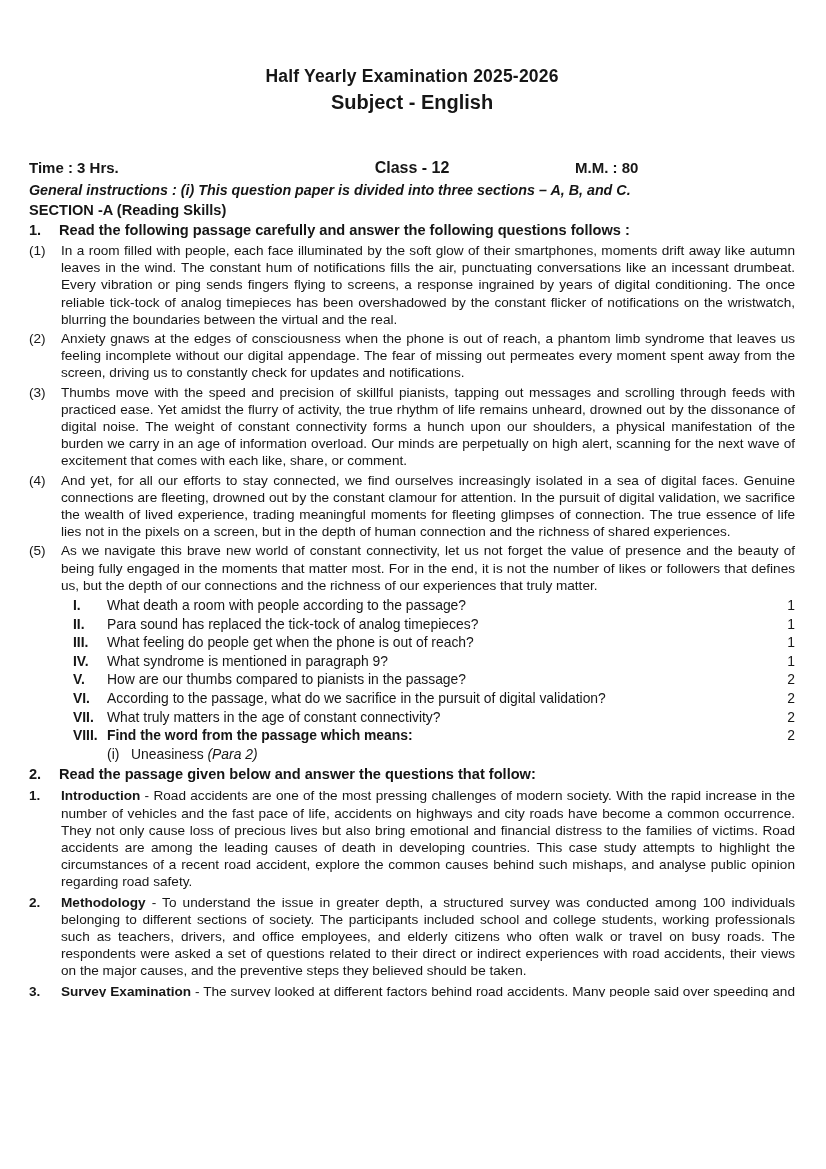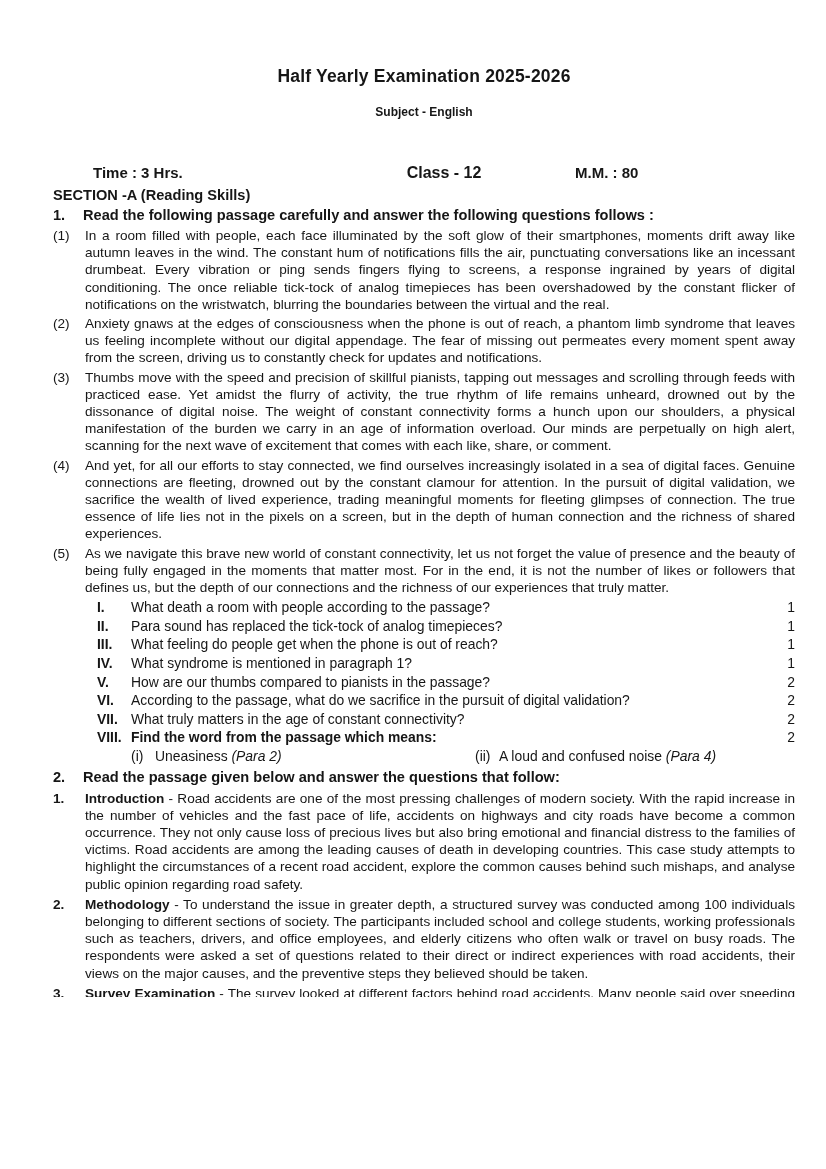--- a/index.html
+++ b/index.html
@@ -5,29 +5,29 @@
   * { margin: 0; padding: 0; box-sizing: border-box; }
   html, body { background: #ffffff; }
   body {
     width: 826px; height: 1169px;
     font-family: "Liberation Sans", "DejaVu Sans", sans-serif;
     color: #161616;
   }
   .page {
     position: relative;
     width: 826px; height: 997px;
-    padding: 66px 31px 0 53px;
+    padding: 66px 31px 0 29px;
     overflow: hidden;
     background: #ffffff;
   }
   .center { text-align: center; }
   .title { font-size: 17.5px; font-weight: bold; letter-spacing: .2px; }
-  .subtitle { font-size: 12px; font-weight: bold; margin-top: 18px; }
+  .subtitle { font-size: 20px; font-weight: bold; margin-top: 4px; }
   .meta-row { display: flex; align-items: baseline; margin-top: 5px; }
-  .meta-left  { width: 220px; font-weight: bold; font-size: 15px; margin-left: 40px; }
+  .meta-left  { width: 220px; font-weight: bold; font-size: 15px; }
   .meta-center{ flex: 1; text-align: center; font-weight: bold; font-size: 16px; margin-top: 40px; }
   .meta-right { width: 220px; text-align: left; font-weight: bold; font-size: 15px; }
   .instructions { font-weight: bold; font-style: italic; font-size: 14.3px; line-height: 18px; margin-top: 4px; }
   .section-heading { text-align: left; font-weight: bold; font-size: 14.6px; margin-top: 2px; line-height: 18px; }
   .q-heading { display: flex; font-weight: bold; font-size: 14.6px; line-height: 19px; margin-top: 2px; }
   .q-heading .qh-num { width: 30px; flex: 0 0 30px; }
   .q-heading .qh-text { flex: 1; }
   .passage-para {
     position: relative; padding-left: 32px;
     font-size: 13.6px; line-height: 17.2px;
@@ -66,20 +66,21 @@
   <div class="title center">Half Yearly Examination 2025-2026</div>
   <div class="subtitle center">Subject - English</div>
 
   <div class="meta-row">
     <span class="meta-left">Time : 3 Hrs.</span>
     <span class="meta-center">Class - 12</span>
     <span class="meta-right">M.M. : 80</span>
   </div>
 
   <div class="instructions">
+    <div>General instructions : (i) This question paper is divided into three sections – A, B, and C.</div>
   </div>
 
   <div class="section-heading">SECTION -A (Reading Skills)</div>
 
   <div class="q-heading">
     <span class="qh-num">1.</span>
     <span class="qh-text">Read the following passage carefully and answer the following questions follows :</span>
   </div>
 
   <div class="passage-para">
@@ -114,21 +115,21 @@
       <span class="q-text">Para sound has replaced the tick-tock of analog timepieces?</span>
       <span class="q-marks">1</span>
     </div>
     <div class="q-row">
       <span class="q-num">III.</span>
       <span class="q-text">What feeling do people get when the phone is out of reach?</span>
       <span class="q-marks">1</span>
     </div>
     <div class="q-row">
       <span class="q-num">IV.</span>
-      <span class="q-text">What syndrome is mentioned in paragraph 1?</span>
+      <span class="q-text">What syndrome is mentioned in paragraph 9?</span>
       <span class="q-marks">1</span>
     </div>
     <div class="q-row">
       <span class="q-num">V.</span>
       <span class="q-text">How are our thumbs compared to pianists in the passage?</span>
       <span class="q-marks">2</span>
     </div>
     <div class="q-row">
       <span class="q-num">VI.</span>
       <span class="q-text">According to the passage, what do we sacrifice in the pursuit of digital validation?</span>
@@ -140,23 +141,20 @@
       <span class="q-marks">2</span>
     </div>
     <div class="q-row">
       <span class="q-num">VIII.</span>
       <span class="q-text bold">Find the word from the passage which means:</span>
       <span class="q-marks">2</span>
     </div>
     <div class="q-sub">
       <span class="sub-item-1">
         <span class="sub-label">(i)</span><span>Uneasiness </span><i>(Para 2)</i>
-      </span>
-      <span class="sub-item-2">
-        <span class="sub-label">(ii)</span><span>A loud and confused noise </span><i>(Para 4)</i>
       </span>
     </div>
   </div>
 
   <div class="q-heading">
     <span class="qh-num">2.</span>
     <span class="qh-text">Read the passage given below and answer the questions that follow:</span>
   </div>
 
   <div class="case-para">

